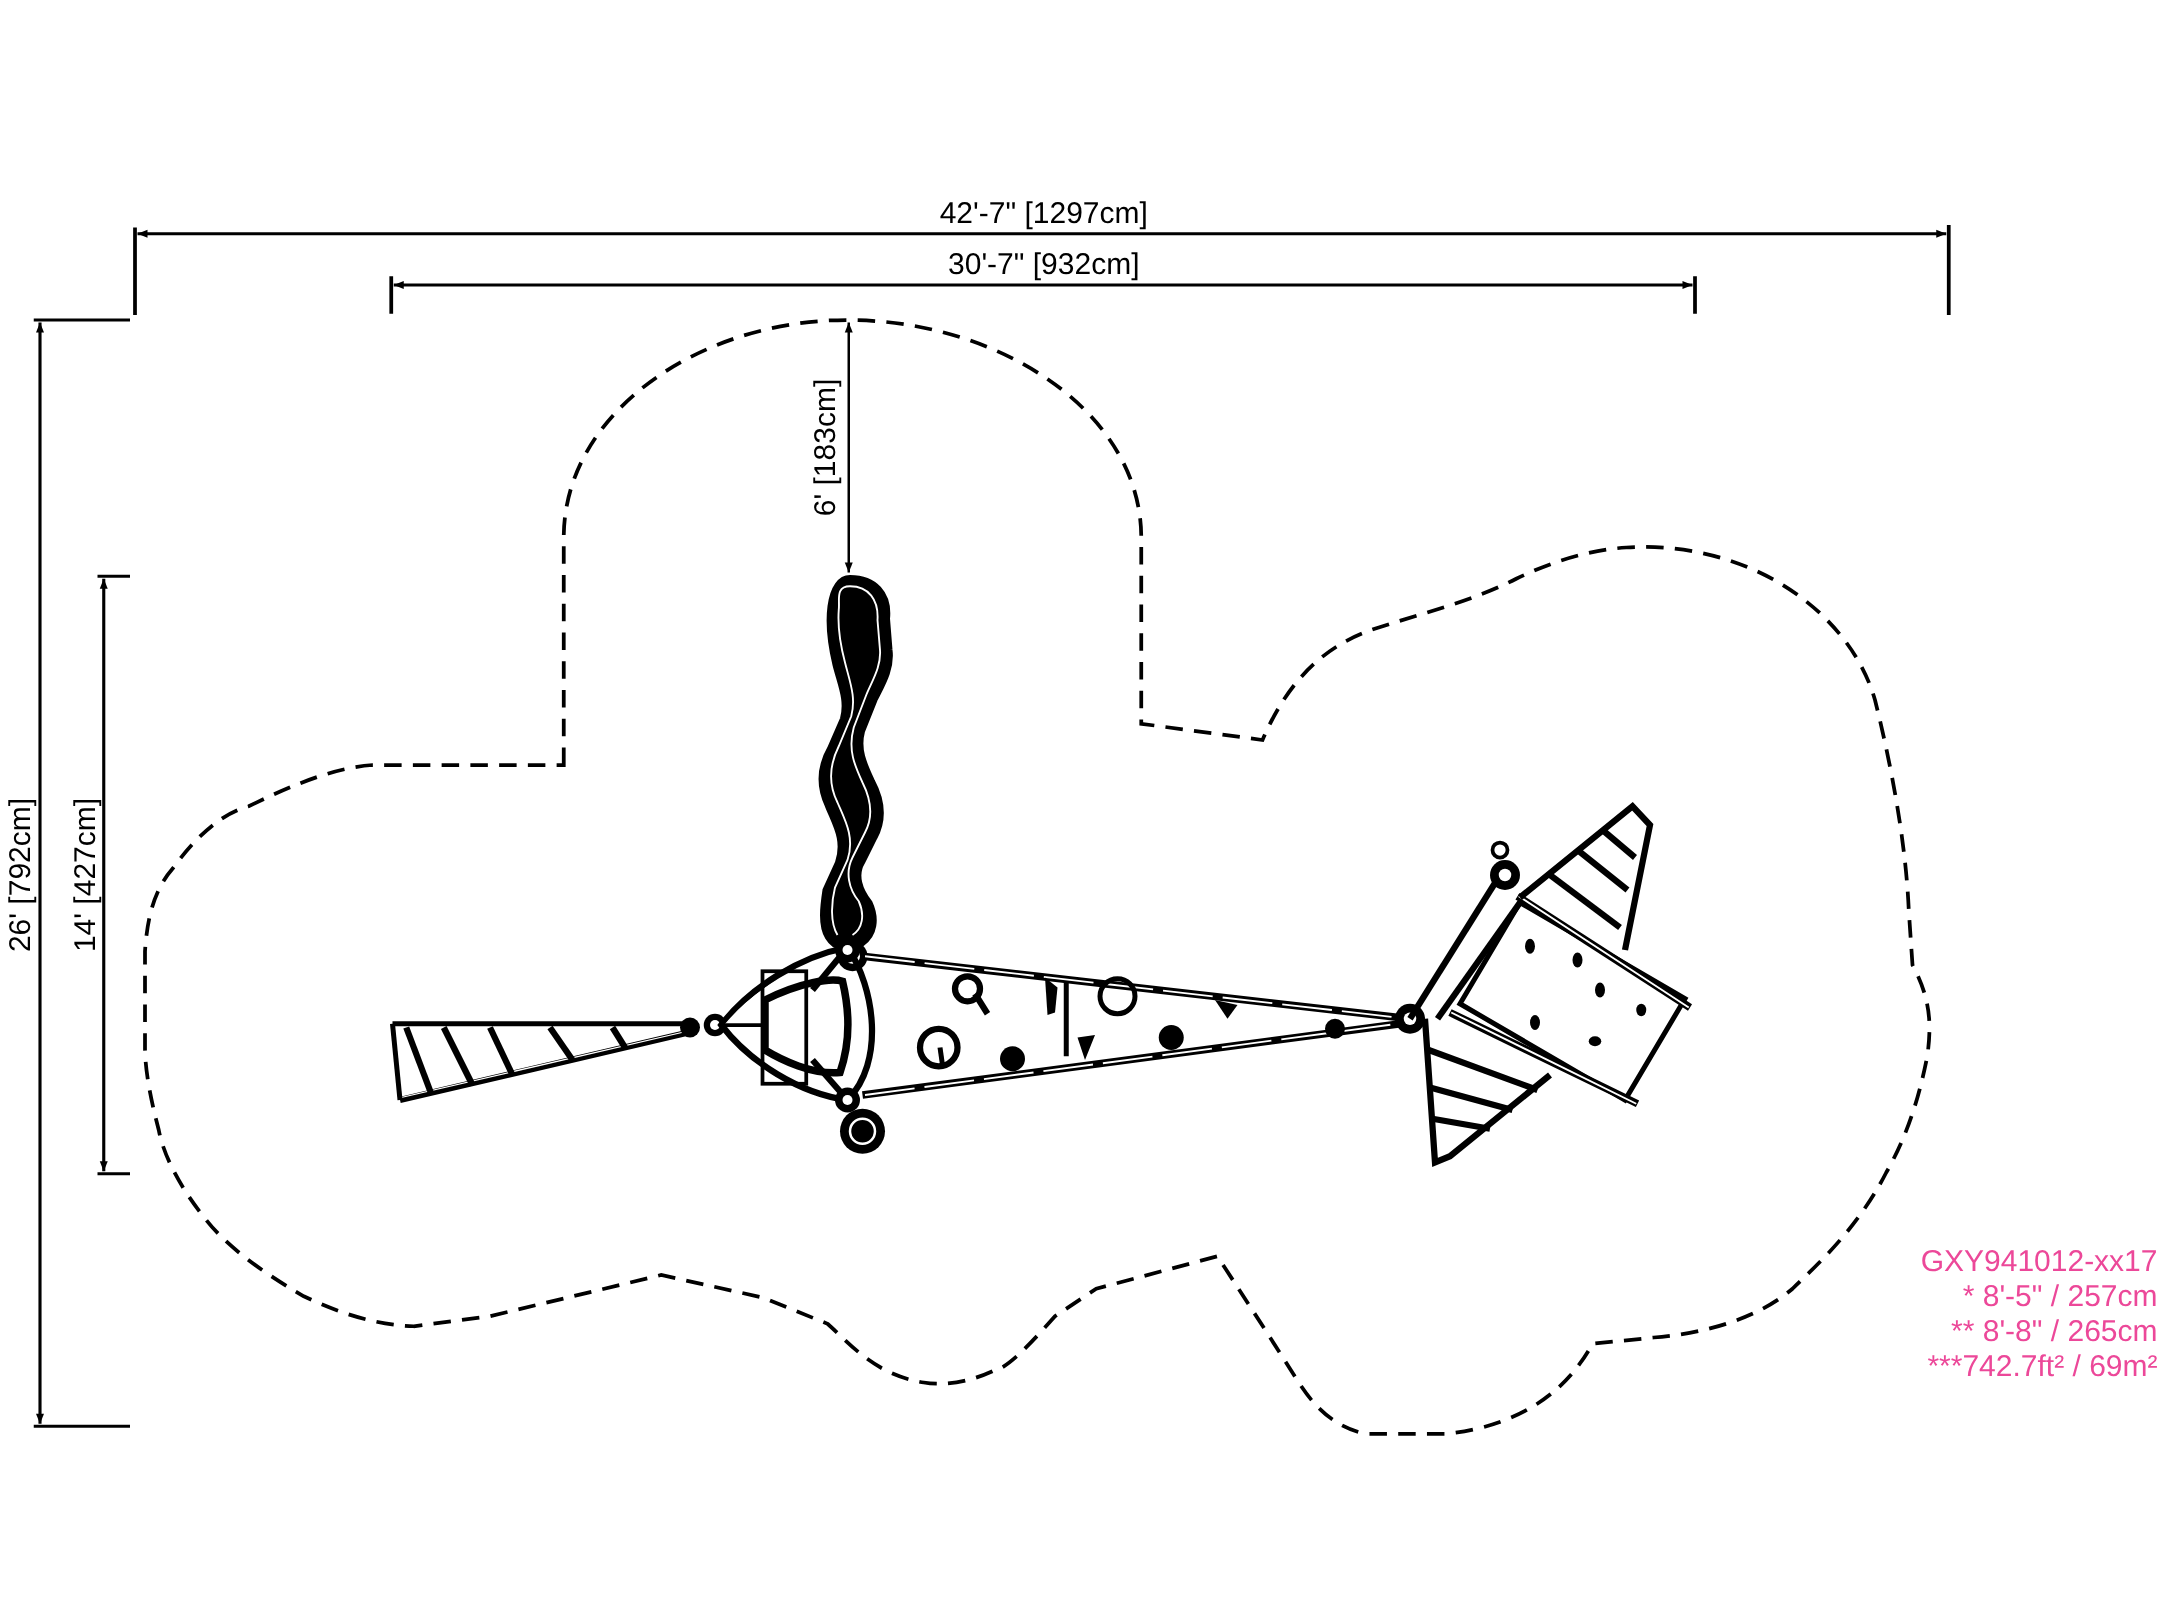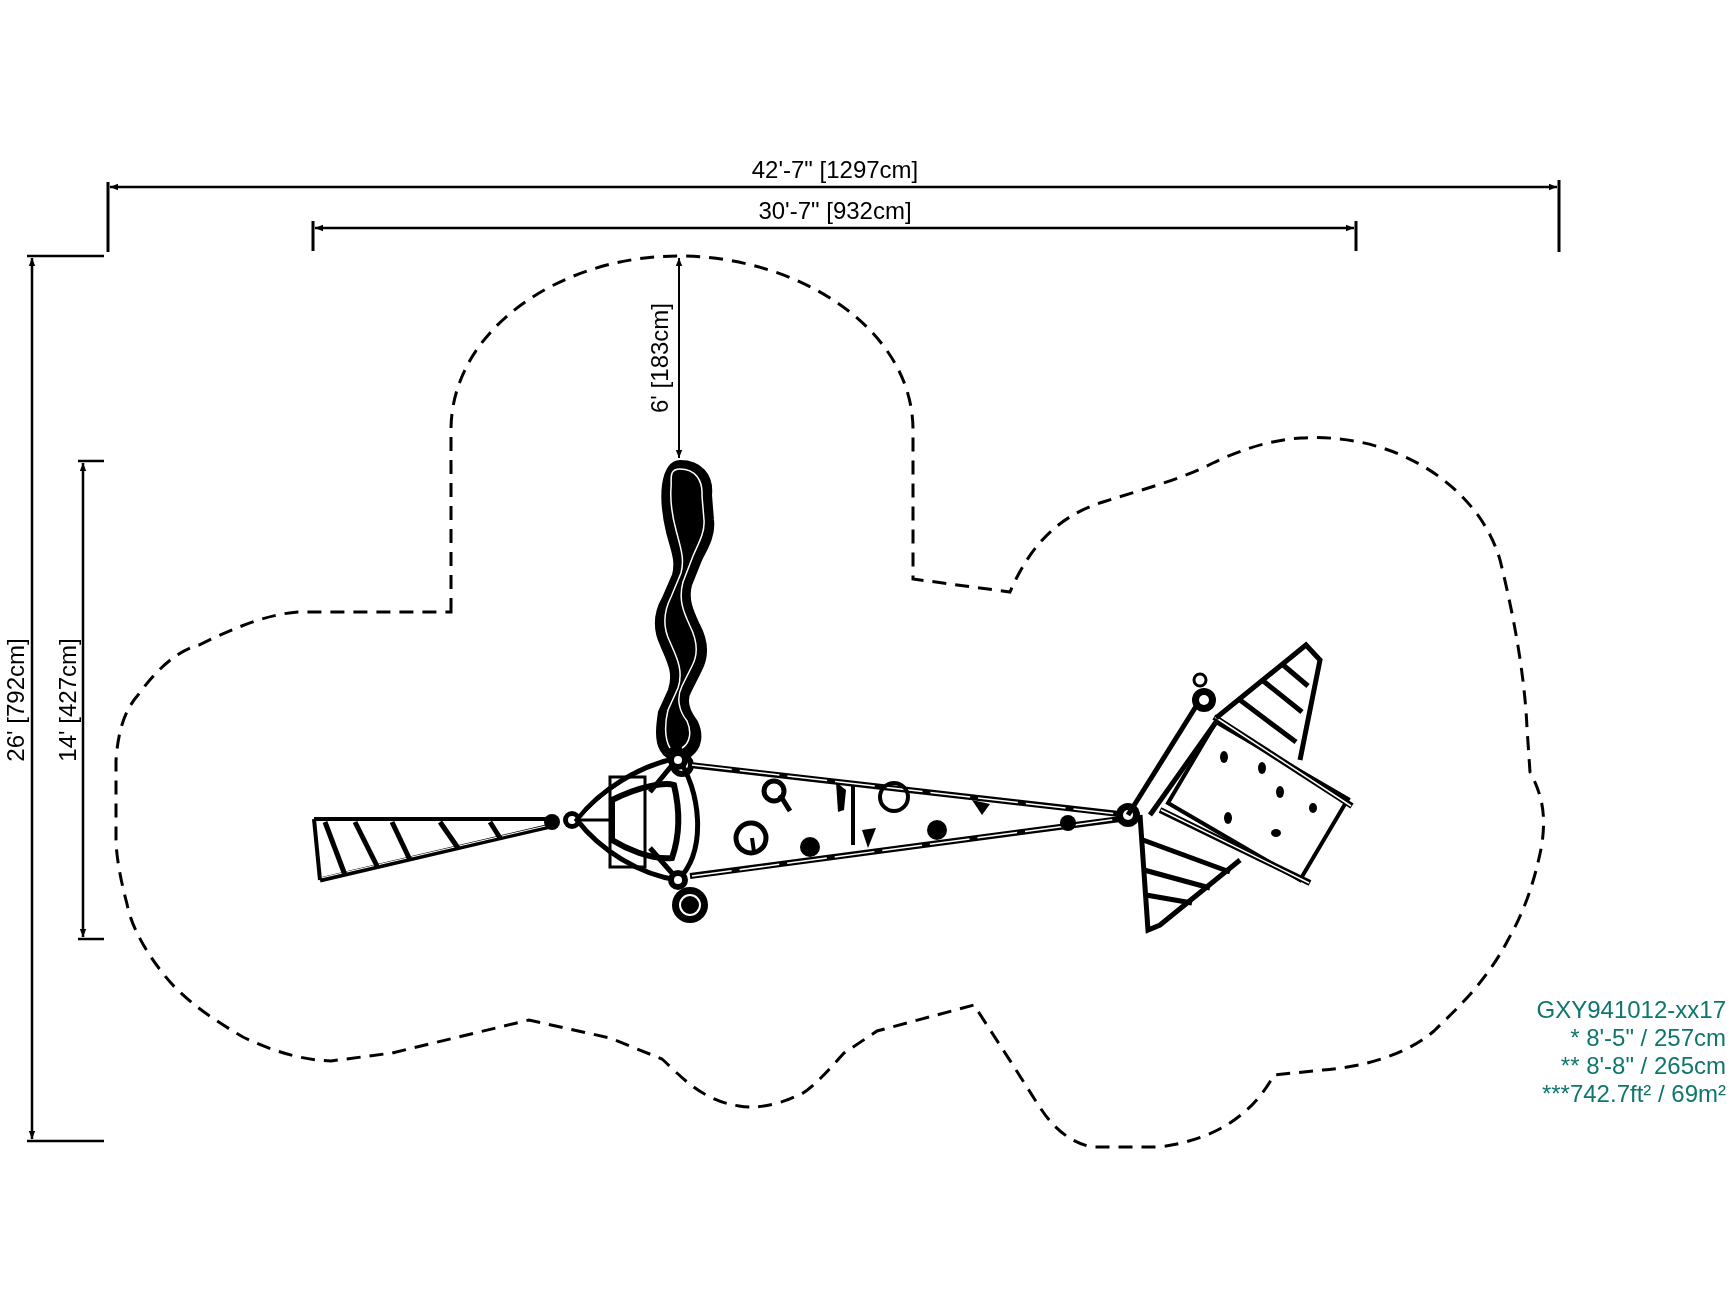--- a/index.html
+++ b/index.html
@@ -1,19 +1,19 @@
 <!DOCTYPE html>
 <html><head>
   <meta charset="utf-8">
   <style>
     html, body { margin: 0; padding: 0; background: #ffffff; }
     body { width: 1730px; height: 1297px; position: relative; overflow: hidden; font-family: "Liberation Sans", sans-serif; color: #000; }
     svg.canvas { position: absolute; left: 0; top: 0; }
     .dim-text { font-family: "Liberation Sans", sans-serif; font-size: 24px; fill: #000; }
-    .label-block { position: absolute; right: 4px; top: 996px; text-align: right; font-family: "Liberation Sans", sans-serif; font-size: 24px; line-height: 28px; color: #0f766e; }
+    .label-block { position: absolute; right: 4px; top: 996px; text-align: right; font-family: "Liberation Sans", sans-serif; font-size: 24px; line-height: 28px; color: #ec4899; }
     .label-block div { white-space: nowrap; }
   </style>
 </head>
 <body>
 
 <svg class="canvas" width="1730" height="1297" viewBox="0 0 1730 1297" xmlns="http://www.w3.org/2000/svg">
   <defs>
     <marker id="arr" viewBox="0 0 10 10" refX="10" refY="5" markerWidth="12" markerHeight="8" orient="auto-start-reverse" markerUnits="userSpaceOnUse">
       <path d="M0,1 L10,5 L0,9 z" fill="#000"></path>
     </marker>

